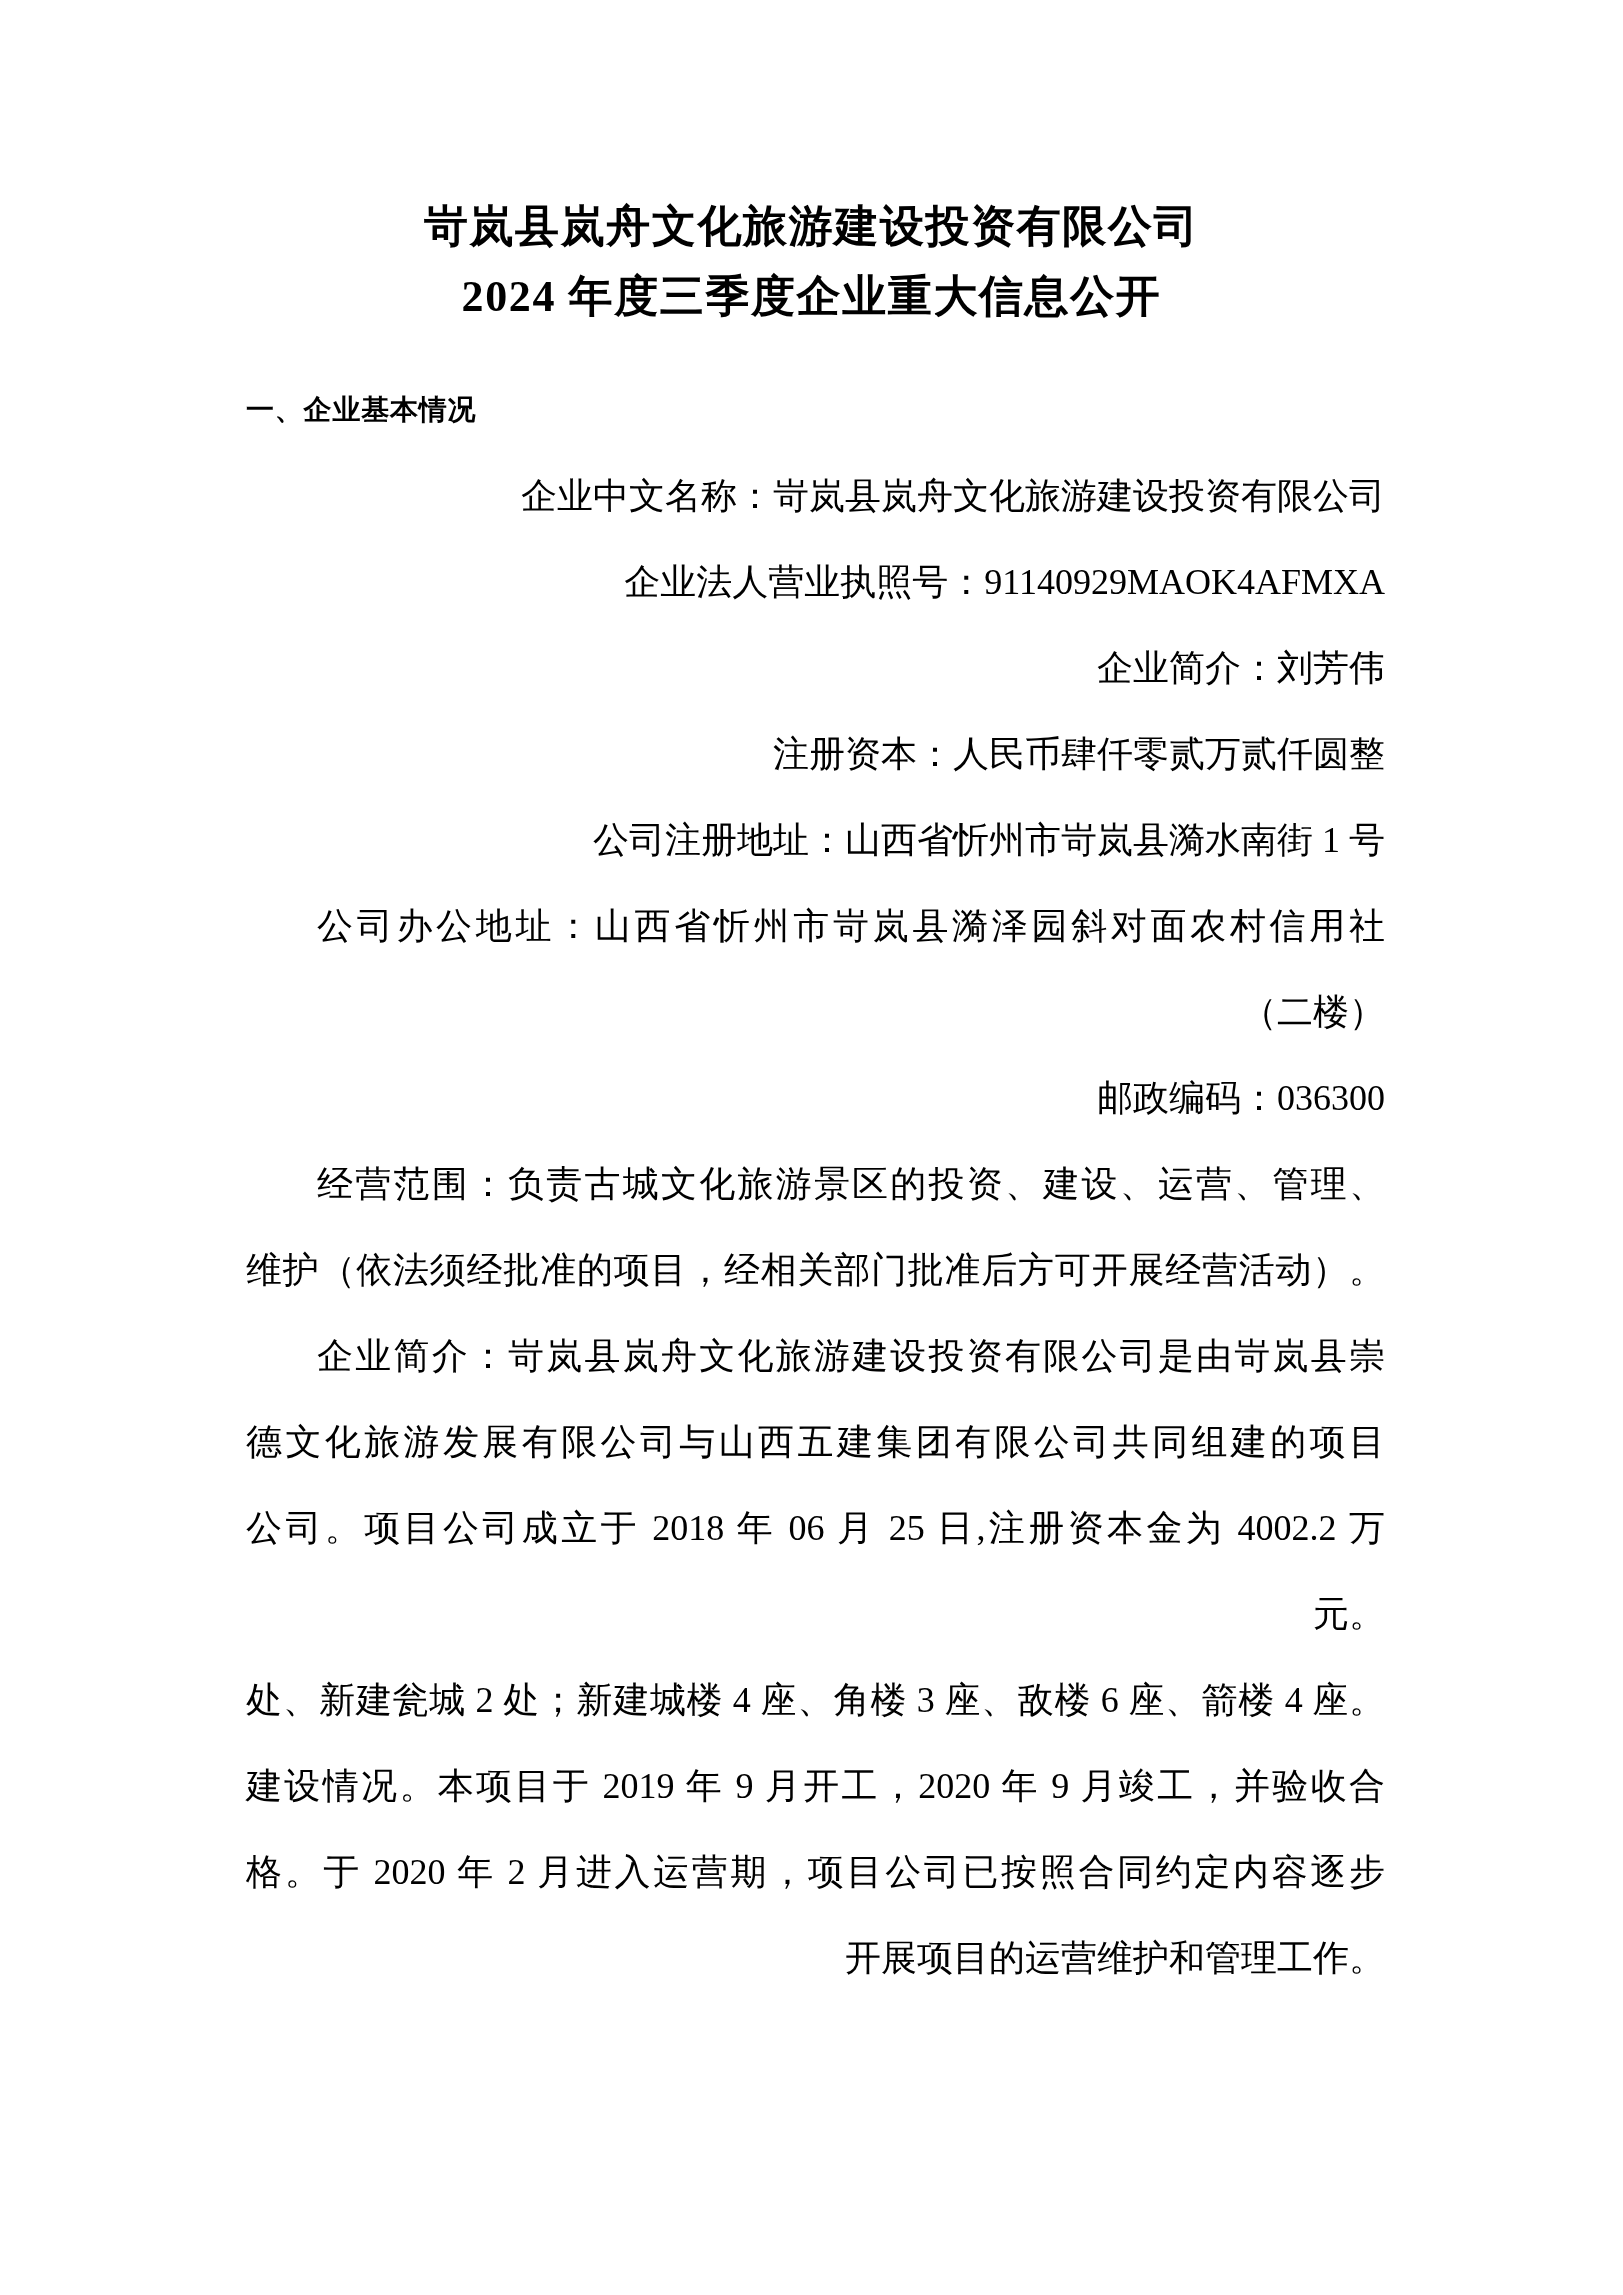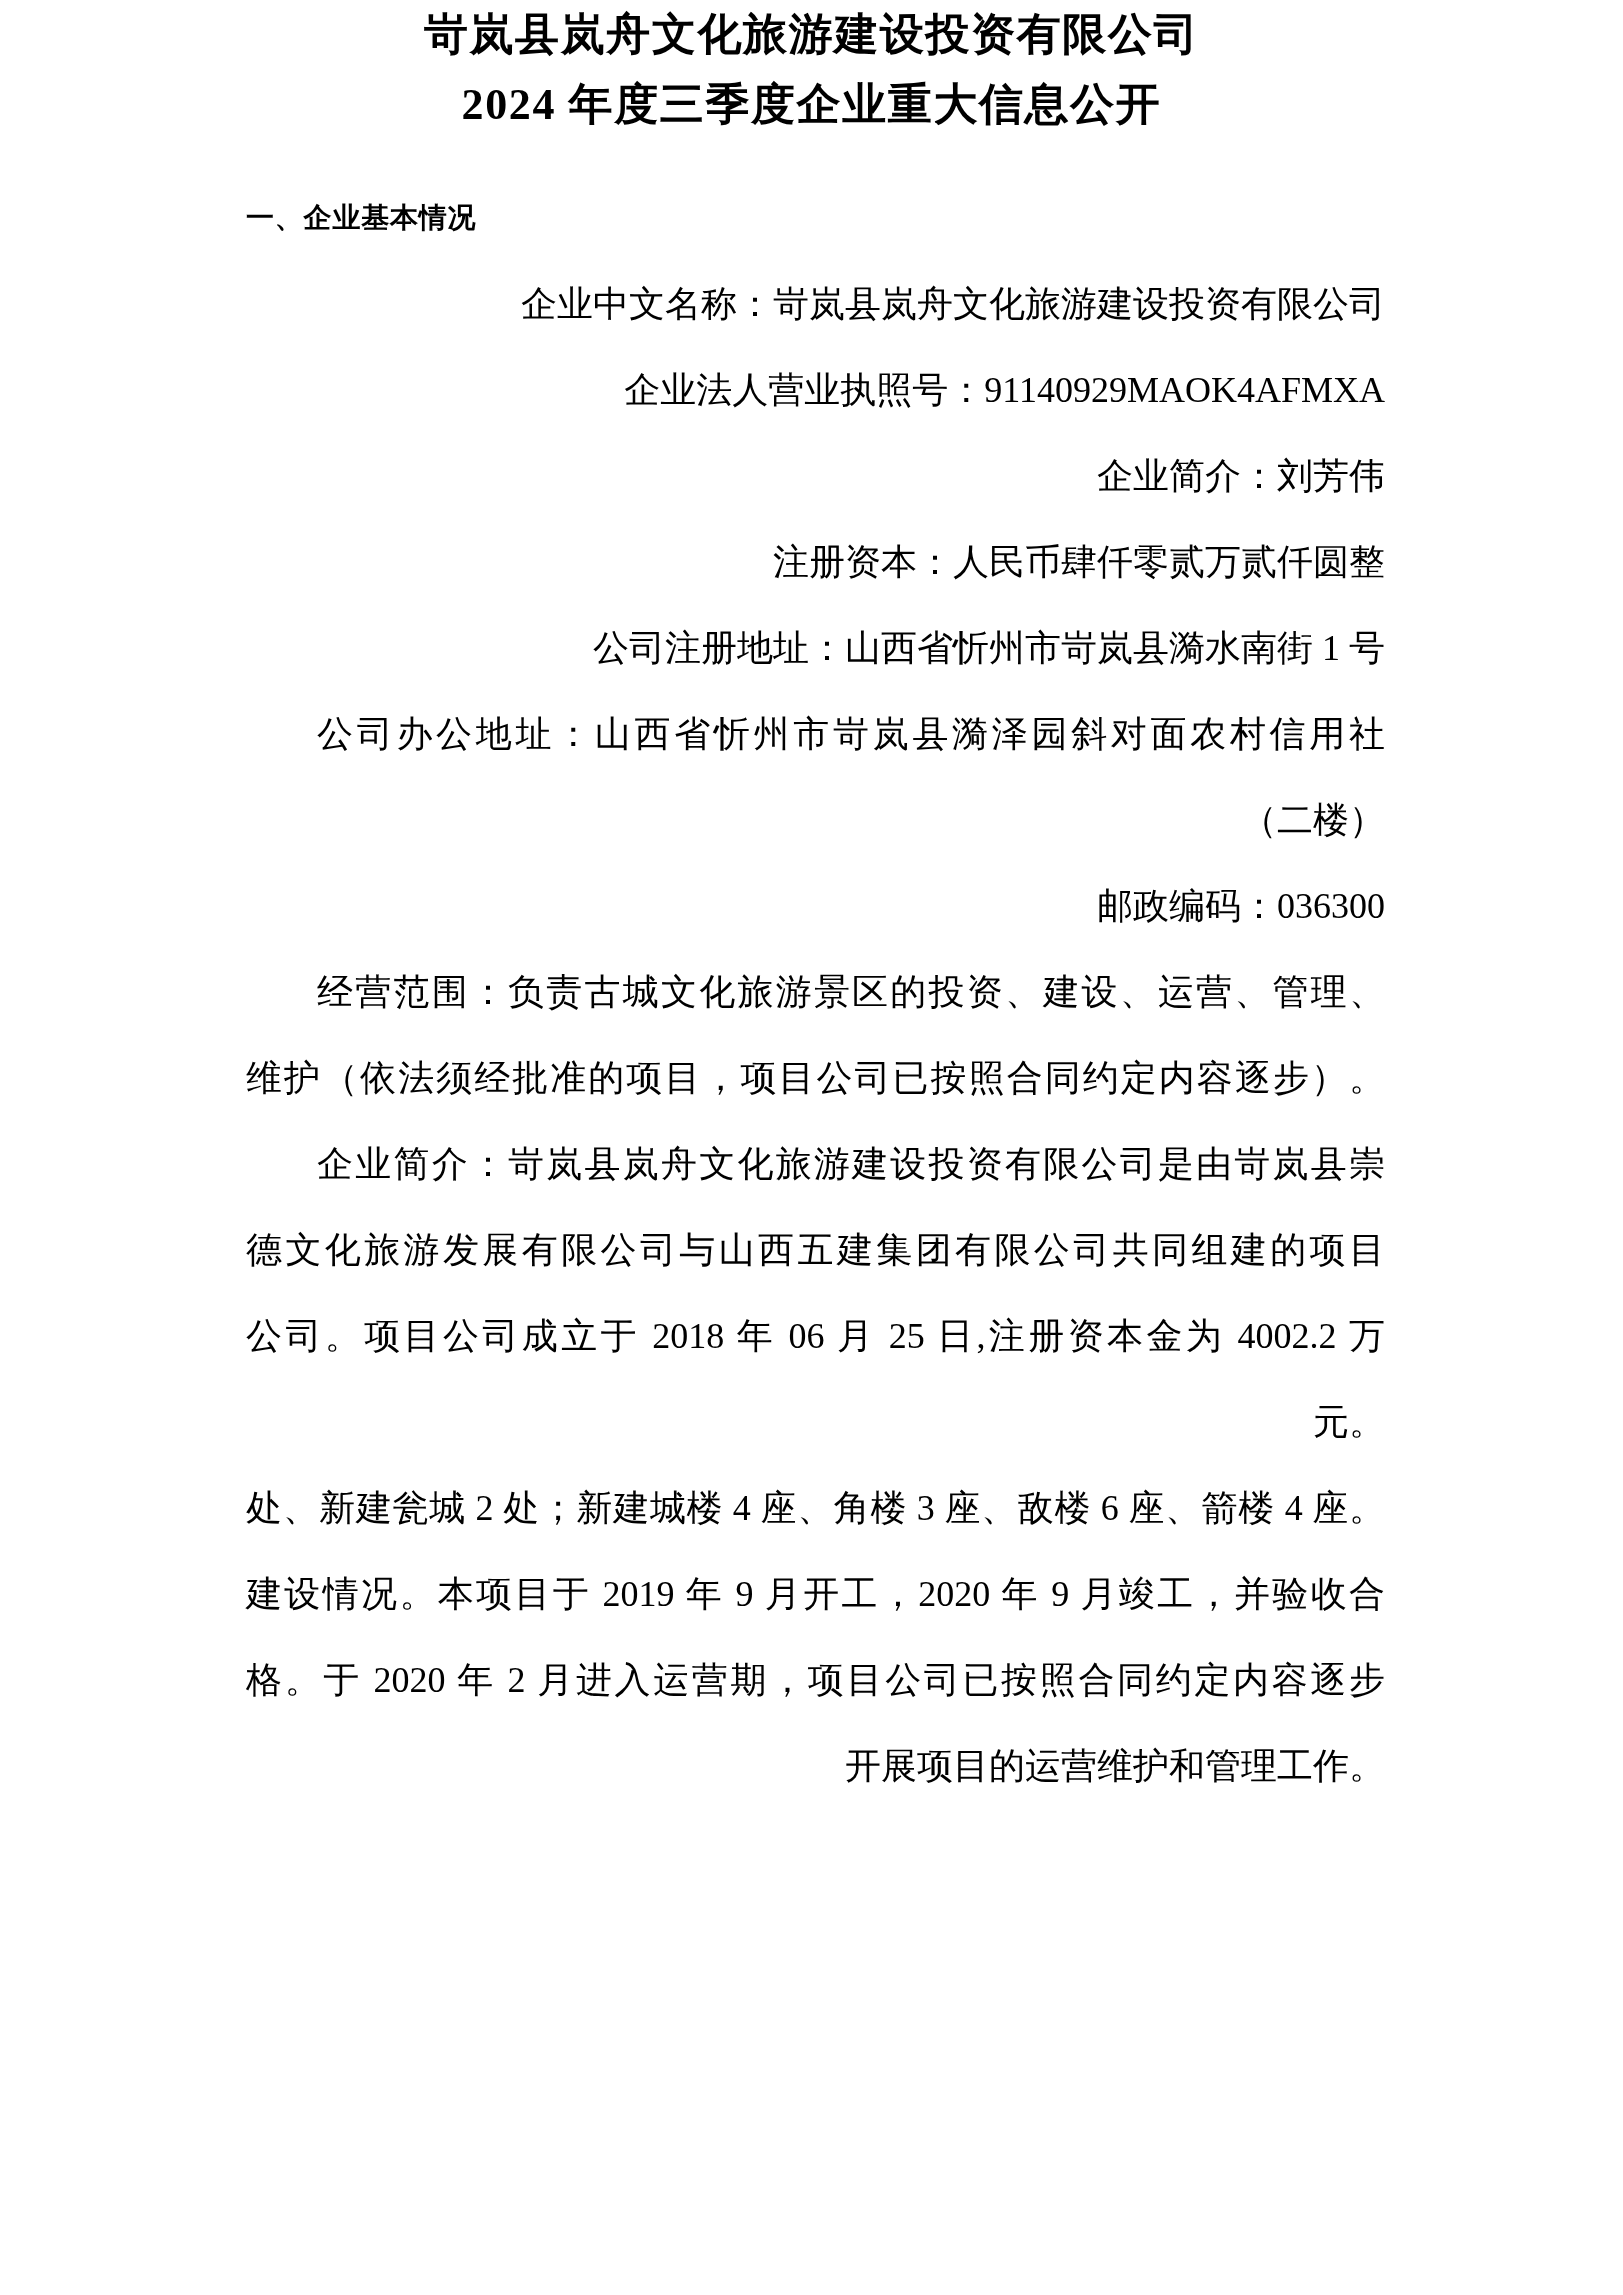--- a/index.html
+++ b/index.html
@@ -11,20 +11,21 @@
     position: relative;
     width: 1623px;
     height: 2295px;
     background: #ffffff;
     color: #000000;
     font-family: "Liberation Serif", "DejaVu Serif", serif;
     overflow: hidden;
   }
   .doc-title {
     margin: 0;
+    padding-top: 192px;
     text-align: center;
     font-size: 44px;
     font-weight: bold;
     line-height: 70px;
     letter-spacing: 1.6px;
   }
   .content {
     margin-left: 246px;
     margin-right: 238px; 
   }
@@ -65,21 +66,21 @@
     <div>
         <div class="line indent">企业中文名称：岢岚县岚舟文化旅游建设投资有限公司</div>
         <div class="line indent">企业法人营业执照号：91140929MAOK4AFMXA</div>
         <div class="line indent">企业简介：刘芳伟</div>
         <div class="line indent">注册资本：人民币肆仟零贰万贰仟圆整</div>
         <div class="line indent">公司注册地址：山西省忻州市岢岚县漪水南街 1 号</div>
         <div class="line indent fill">公司办公地址：山西省忻州市岢岚县漪泽园斜对面农村信用社</div>
         <div class="line">（二楼）</div>
         <div class="line indent">邮政编码：036300</div>
         <div class="line indent fill">经营范围：负责古城文化旅游景区的投资、建设、运营、管理、</div>
-        <div class="line fill">维护（依法须经批准的项目，项目公司已按照合同约定内容逐步）。</div>
+        <div class="line fill">维护（依法须经批准的项目，经相关部门批准后方可开展经营活动）。</div>
         <div class="line indent fill">企业简介：岢岚县岚舟文化旅游建设投资有限公司是由岢岚县崇</div>
         <div class="line fill">德文化旅游发展有限公司与山西五建集团有限公司共同组建的项目</div>
         <div class="line fill">公司。项目公司成立于 2018 年 06 月 25 日,注册资本金为 4002.2 万</div>
         <div class="line">元。</div>
         <div class="line fill">处、新建瓮城 2 处；新建城楼 4 座、角楼 3 座、敌楼 6 座、箭楼 4 座。</div>
         <div class="line fill">建设情况。本项目于 2019 年 9 月开工，2020 年 9 月竣工，并验收合</div>
         <div class="line fill">格。于 2020 年 2 月进入运营期，项目公司已按照合同约定内容逐步</div>
         <div class="line">开展项目的运营维护和管理工作。</div>
       </div>
   </div>

